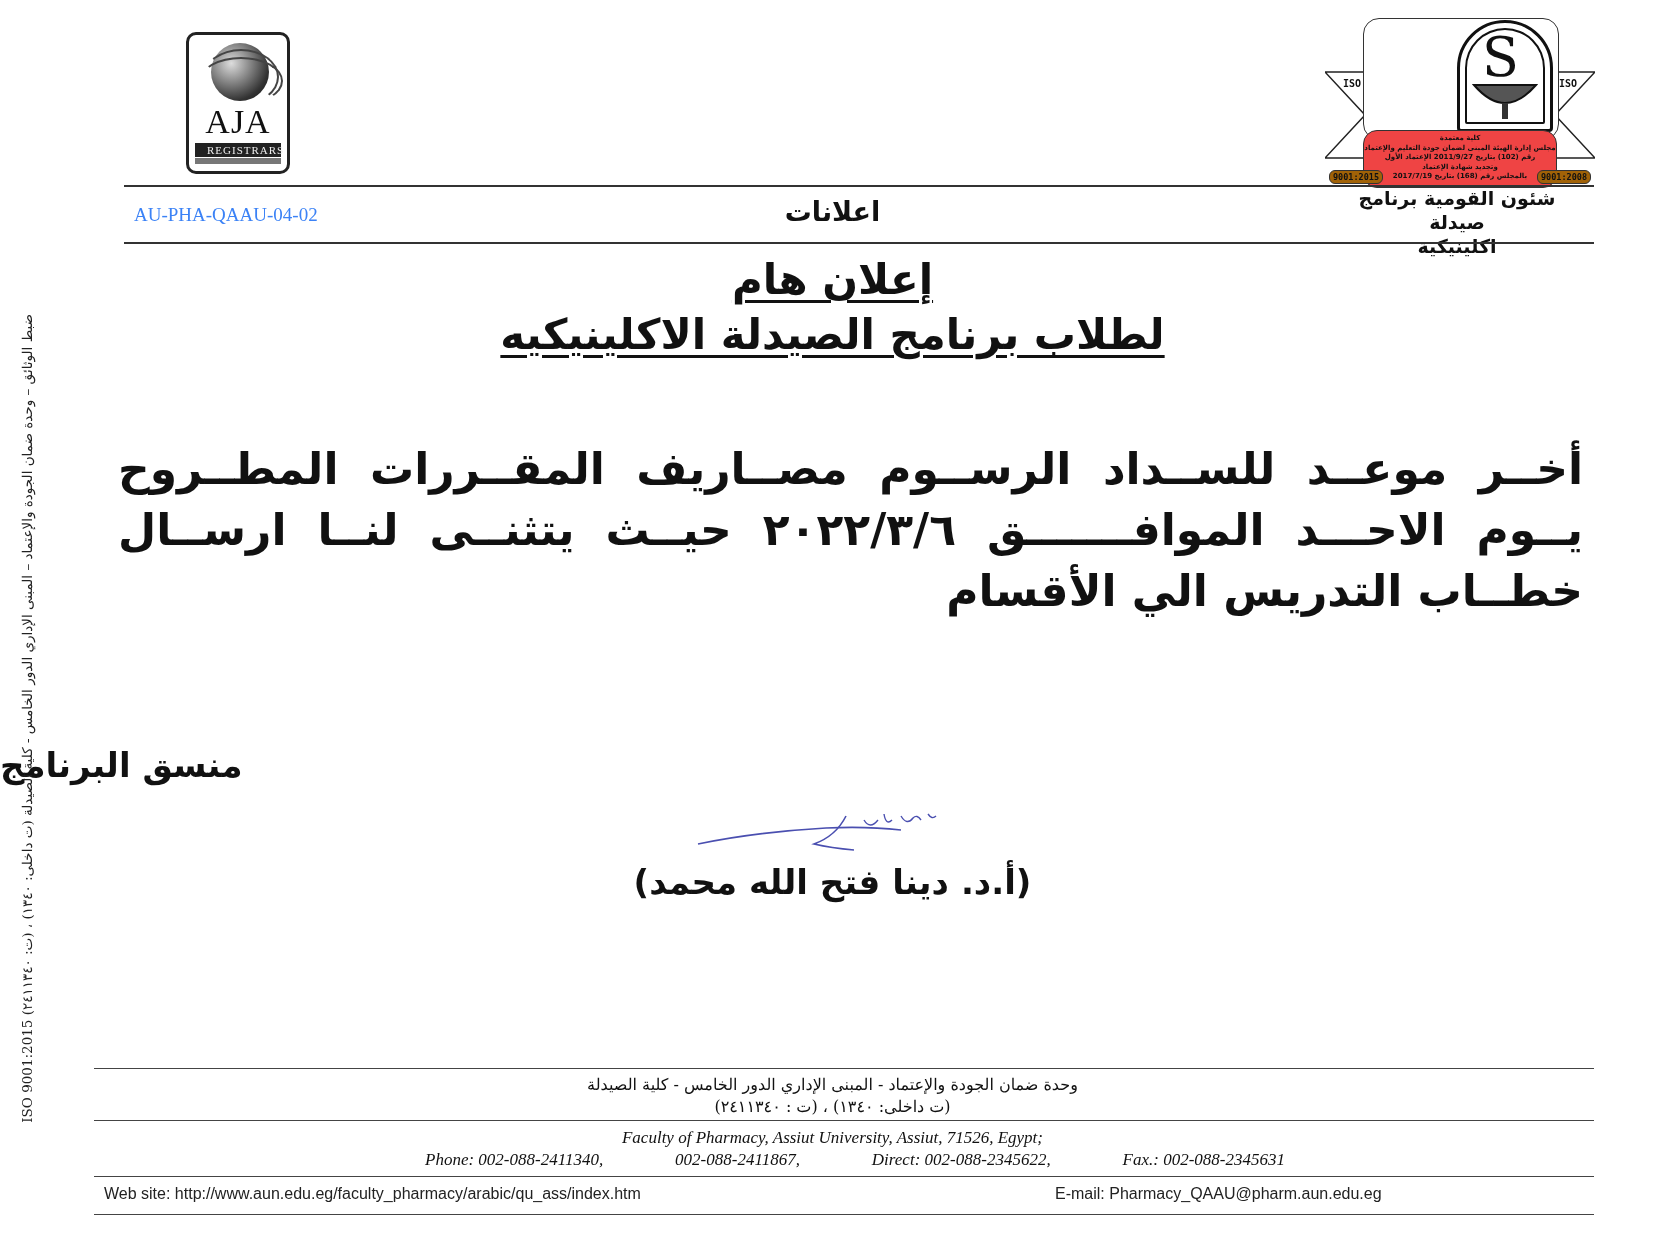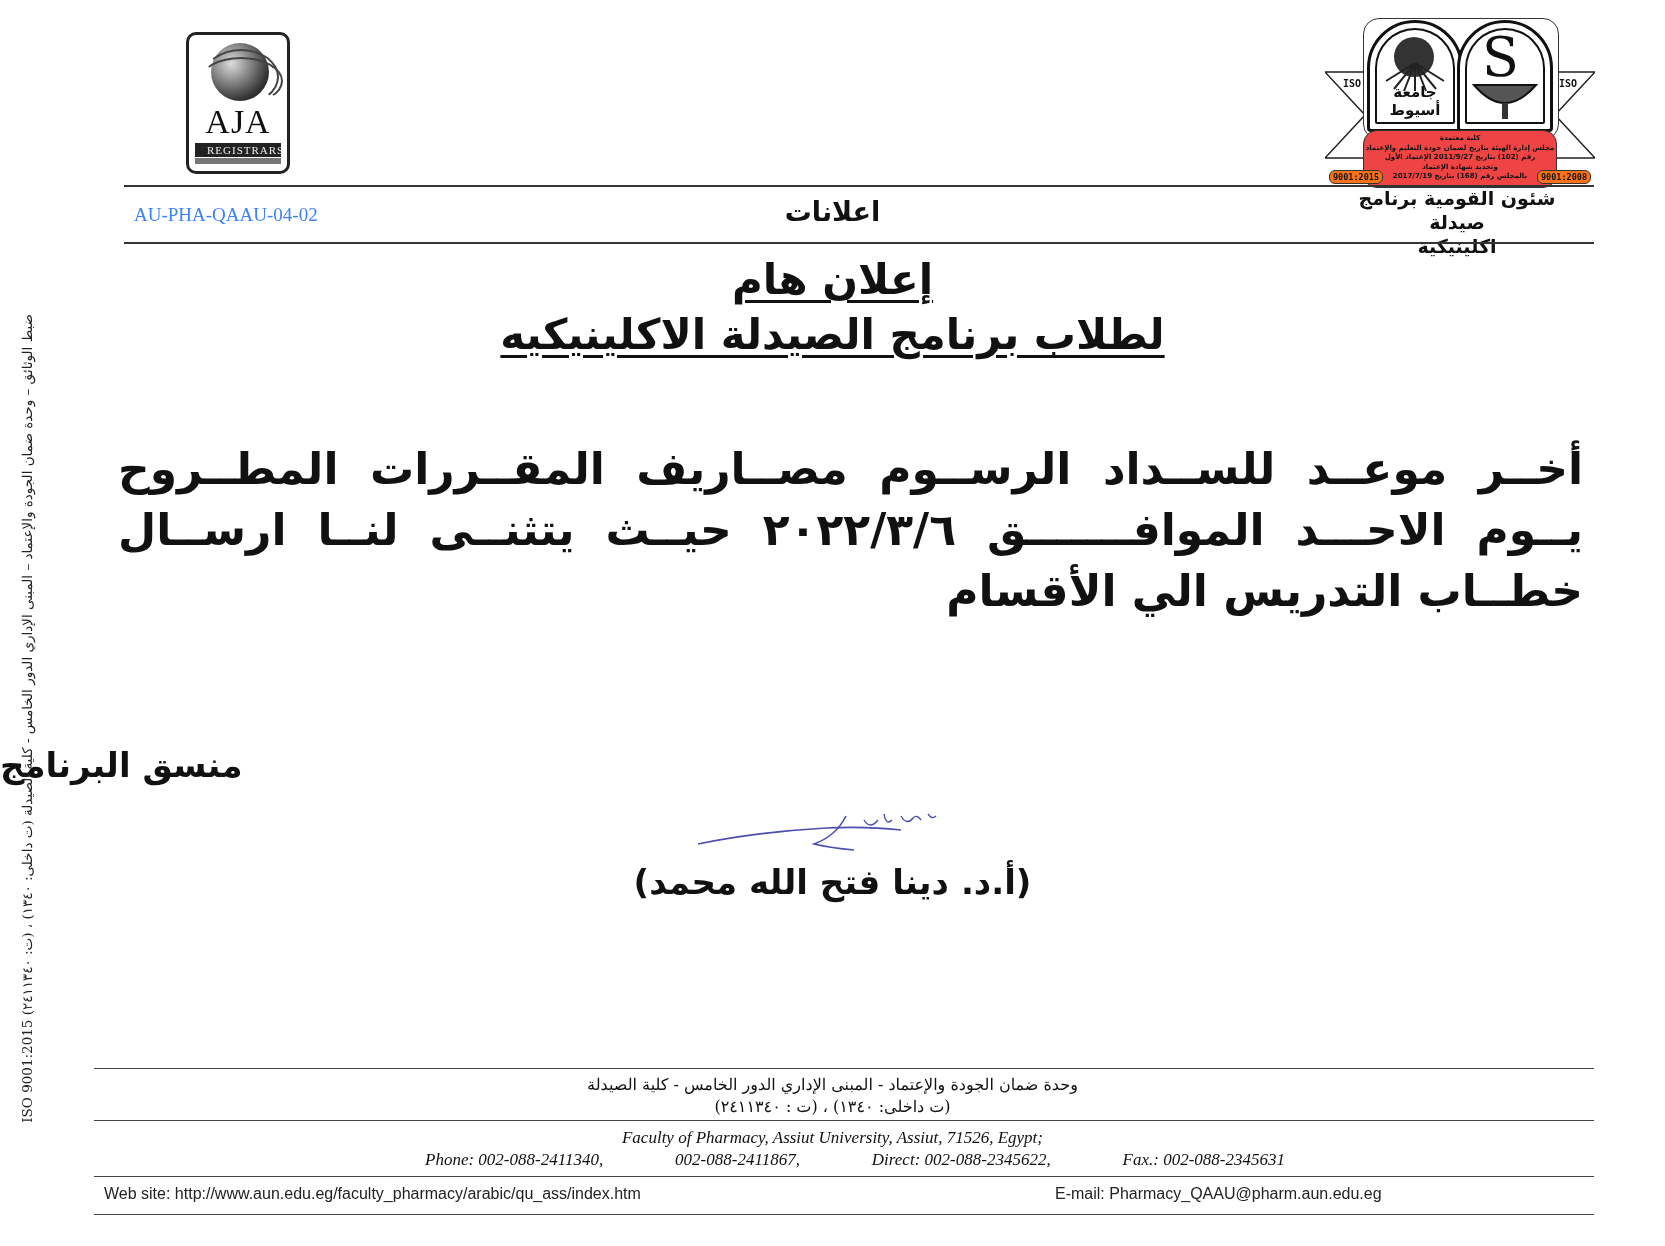--- a/index.html
+++ b/index.html
@@ -20,21 +20,21 @@
   
   #seal { left:1325px; top:18px; width:270px; height:170px; }
   .iso-tri { position:absolute; top:52px; width:60px; height:90px; }
   .iso-label { position:absolute; font-family:"DejaVu Sans Mono", monospace; font-weight:bold; font-size:10px; color:#111; }
   .arch { position:absolute; top:2px; width:96px; height:112px; border:3px solid #111; border-radius:48px 48px 4px 4px; box-sizing:border-box; background:#fff; }
   .arch-inner { position:absolute; left:5px; right:5px; top:5px; bottom:5px; border:2px solid #111; border-radius:42px 42px 2px 2px; }
   #seal-sun { position:absolute; left:24px; top:14px; width:40px; height:40px; border-radius:50%; background:#333; }
   #seal-snake { position:absolute; left:22px; top:8px; font-size:54px; line-height:54px; font-family:"DejaVu Serif", serif; color:#111; }
   #seal-univ-name { position:absolute; left:8px; right:8px; bottom:10px; font-size:15px; font-weight:bold; text-align:center; direction:rtl; color:#111; }
   #seal-box { position:absolute; left:38px; top:112px; width:194px; height:58px; border:1.5px solid #333; border-radius:14px; background:#ef4444; font-size:7px; line-height:9.5px; text-align:center; direction:rtl; padding-top:3px; box-sizing:border-box; font-weight:bold; }
-  .iso-num { position:absolute; top:152px; font-family:"DejaVu Sans Mono", monospace; font-weight:bold; font-size:8.5px; border:1.5px solid #333; border-radius:6px; padding:1px 3px; background:#f97316; }
+  .iso-num { position:absolute; top:152px; font-family:"DejaVu Sans Mono", monospace; font-weight:bold; font-size:8.5px; border:1.5px solid #333; border-radius:6px; padding:1px 3px; background:#a16207; }
 
   
   #doc-code { left:134px; top:204px; font-family:"Liberation Serif", serif; font-size:19px; color:#3b82f6; }
   #header-title { left:0; width:1665px; top:196px; text-align:center; font-size:27px; font-weight:bold; direction:rtl; }
   #dept-name { right:88px; top:186px; width:240px; text-align:center; font-size:19px; font-weight:bold; direction:rtl; line-height:24px; }
 
   
   #title-1 { left:0; width:1665px; top:255px; text-align:center; font-size:42px; font-weight:bold; direction:rtl; }
   #title-1 span, #title-2 span { text-decoration:underline; text-decoration-thickness:3px; text-underline-offset:6px; }
   #title-2 { left:0; width:1665px; top:310px; text-align:center; font-size:42px; font-weight:bold; direction:rtl; }
@@ -75,48 +75,32 @@
     <polygon points="0,2 58,2 58,88 0,88 40,45" fill="#fff" stroke="#222" stroke-width="1.5"></polygon>
   </svg>
   <span class="iso-label" style="left:18px;top:60px;">ISO</span>
   <svg class="iso-tri" style="right:0;" viewBox="0 0 60 90">
     <polygon points="60,2 2,2 2,88 60,88 20,45" fill="#fff" stroke="#222" stroke-width="1.5"></polygon>
   </svg>
   <span class="iso-label" style="right:18px;top:60px;">ISO</span>
 
   <div style="position:absolute;left:38px;top:0;width:194px;height:120px;border:1.5px solid #333;border-radius:16px;background:#fff;"></div>
 
-  <div class="arch" style="left:42px;">
-    <div class="arch-inner"></div>
-    <div id="seal-sun"></div>
-    <svg style="position:absolute;left:14px;top:40px;" width="62" height="30" viewBox="0 0 62 30">
-      <g stroke="#222" stroke-width="2">
-        <line x1="31" y1="0" x2="31" y2="28"></line>
-          <line x1="31" y1="0" x2="10" y2="26"></line>
-          <line x1="31" y1="0" x2="52" y2="26"></line>
-        <line x1="31" y1="0" x2="2" y2="18"></line>
-          <line x1="31" y1="0" x2="60" y2="18"></line>
-          <line x1="31" y1="0" x2="20" y2="28"></line>
-          <line x1="31" y1="0" x2="42" y2="28"></line>
-      </g>
-    </svg>
-    <div id="seal-univ-name">جامعة أسيوط</div>
-  </div>
   <div class="arch" style="left:132px;">
     <div class="arch-inner"></div>
     <div id="seal-snake">S</div>
     <svg style="position:absolute;left:12px;top:58px;" width="66" height="40" viewBox="0 0 66 40">
       <path d="M2,4 Q33,40 64,4 Z" fill="#555" stroke="#111" stroke-width="2"></path>
       <rect x="30" y="22" width="6" height="16" fill="#333"></rect>
     </svg>
   </div>
 
   <div id="seal-box">
     <div>كلية معتمدة</div>
-    <div>مجلس إدارة الهيئة بتاريخ لضمان جودة التعليم والإعتماد</div>
+    <div>مجلس إدارة الهيئة المبنى لضمان جودة التعليم والإعتماد</div>
     <div>رقم (102) بتاريخ 2011/9/27 الإعتماد الأول</div>
     <div>وتجديد شهادة الإعتماد</div>
     <div>بالمجلس رقم (168) بتاريخ 2017/7/19</div>
   </div>
   <span class="iso-num" style="left:4px;">9001:2015</span>
   <span class="iso-num" style="right:4px;">9001:2008</span>
 </div>
 
 <div class="hr" style="left:124px;width:1470px;top:185px;"></div>
 <div id="doc-code" class="abs">AU-PHA-QAAU-04-02</div>

